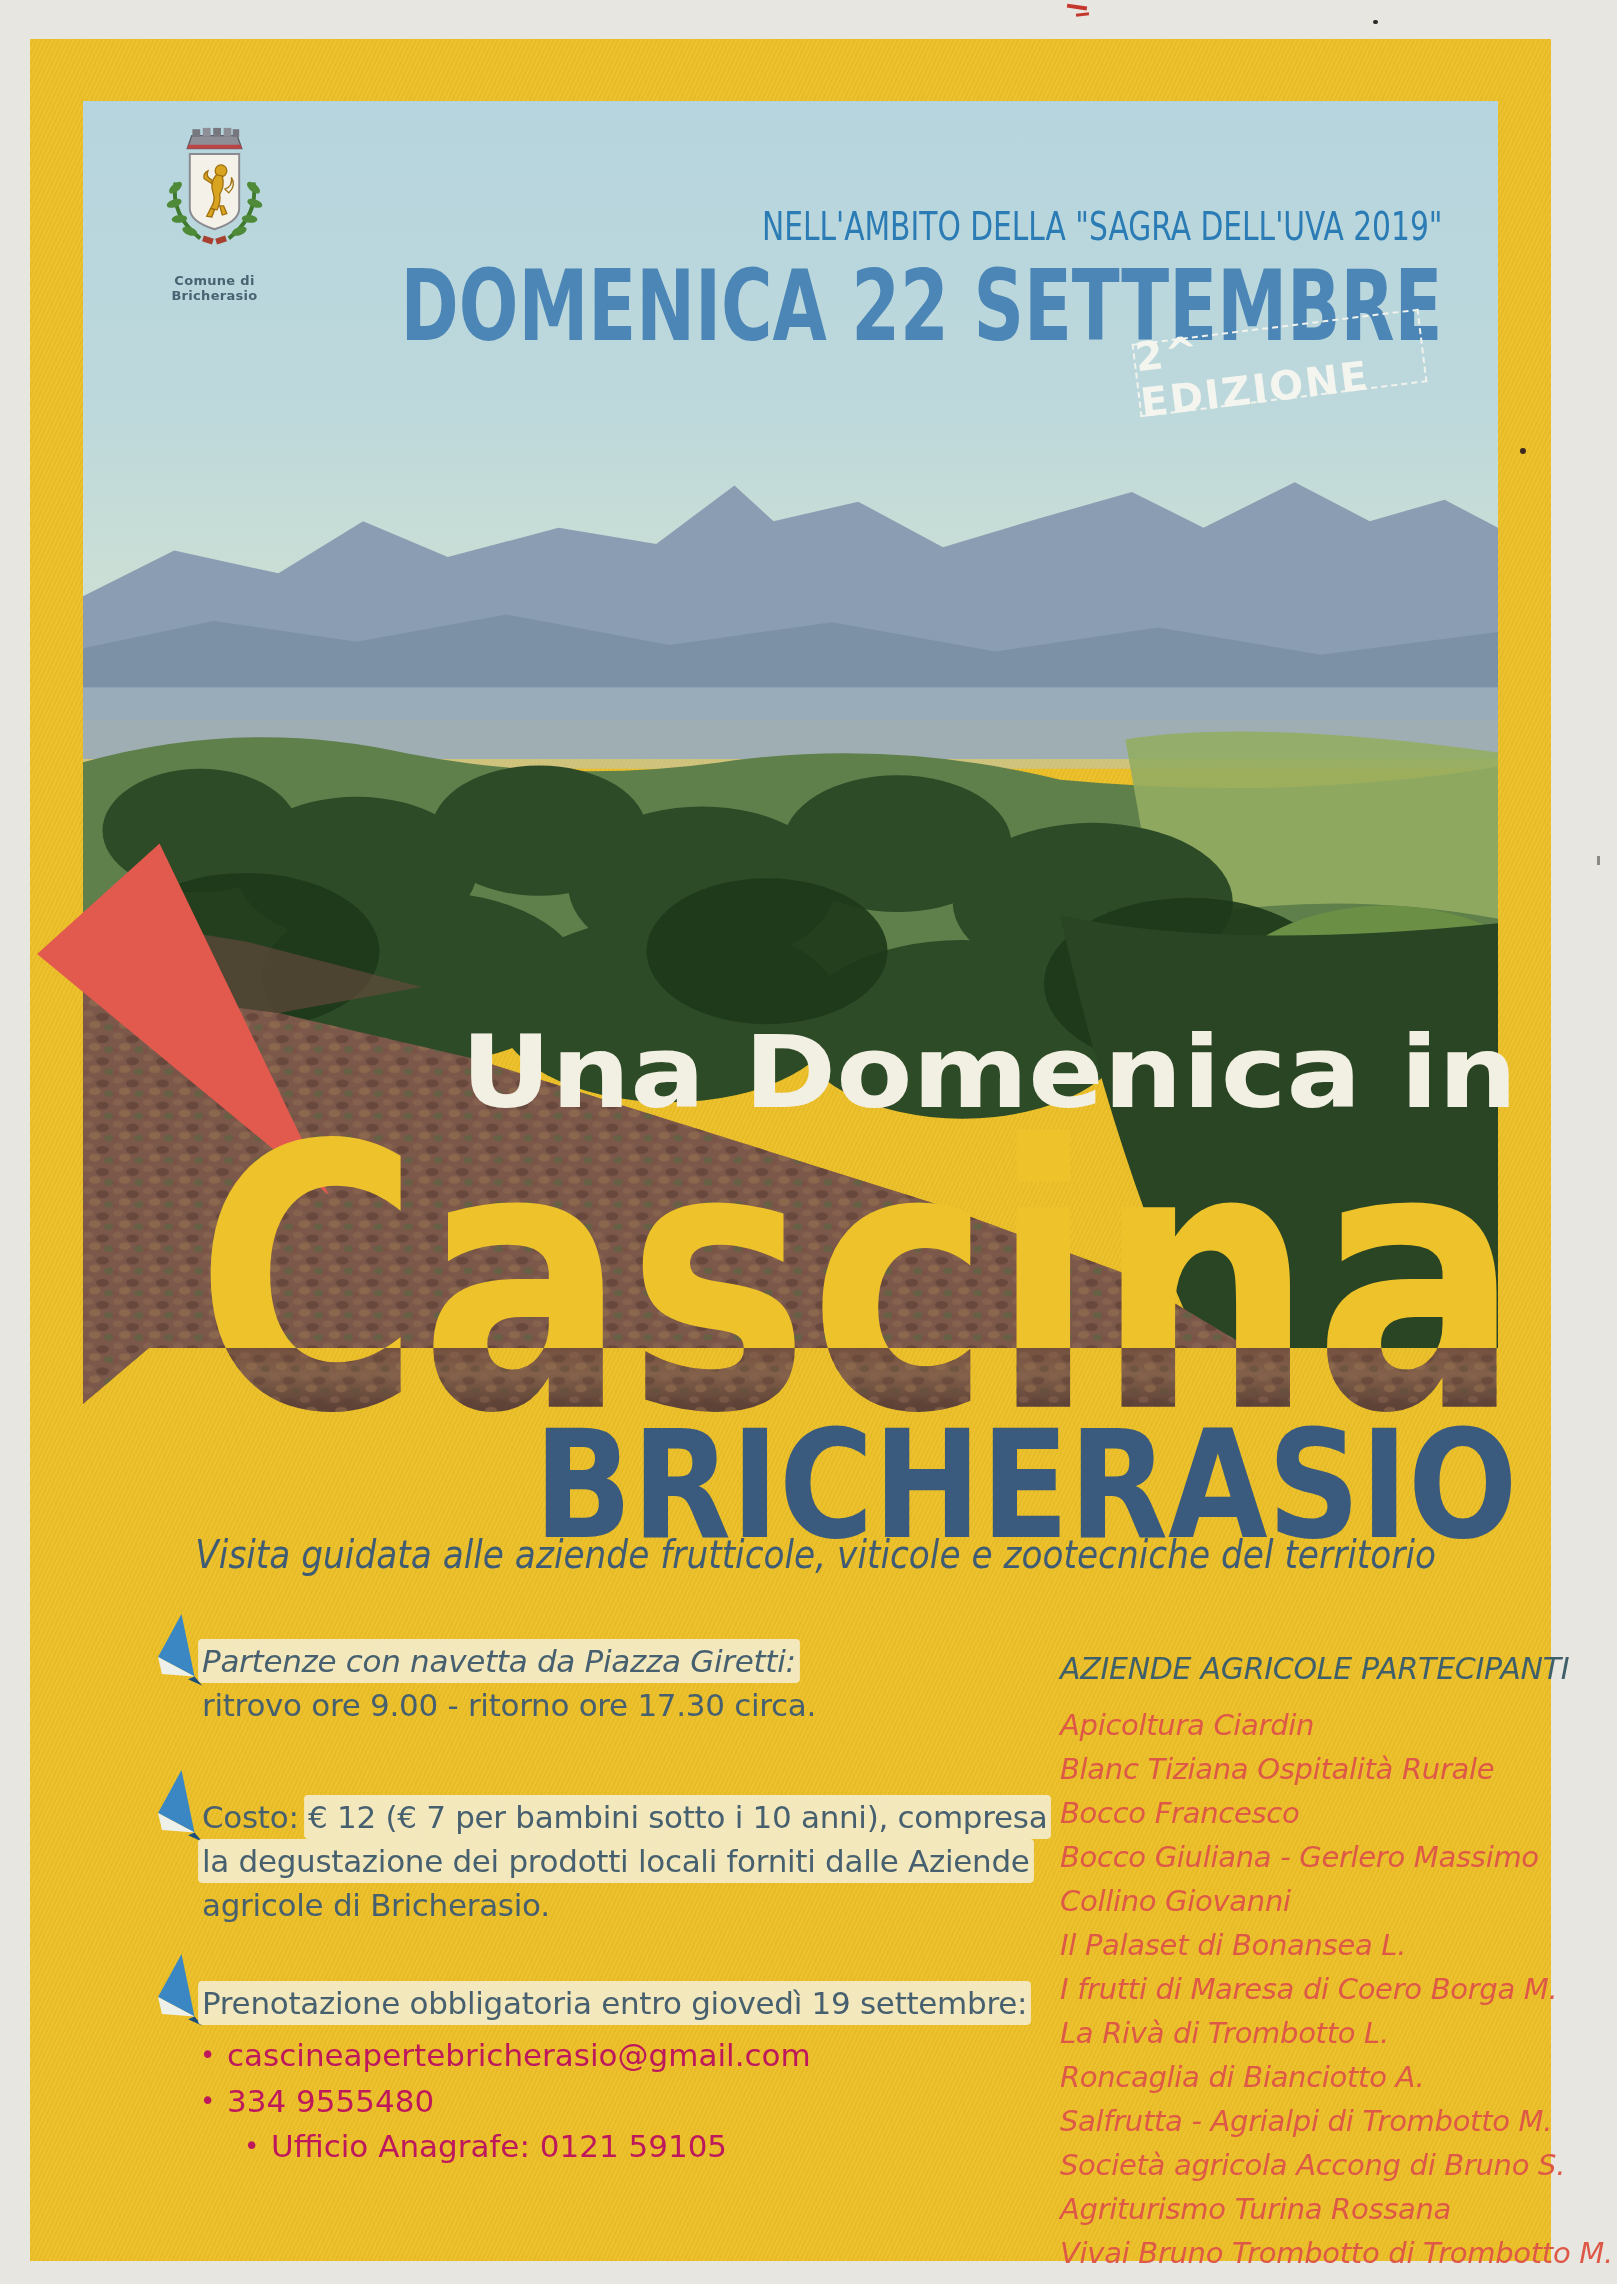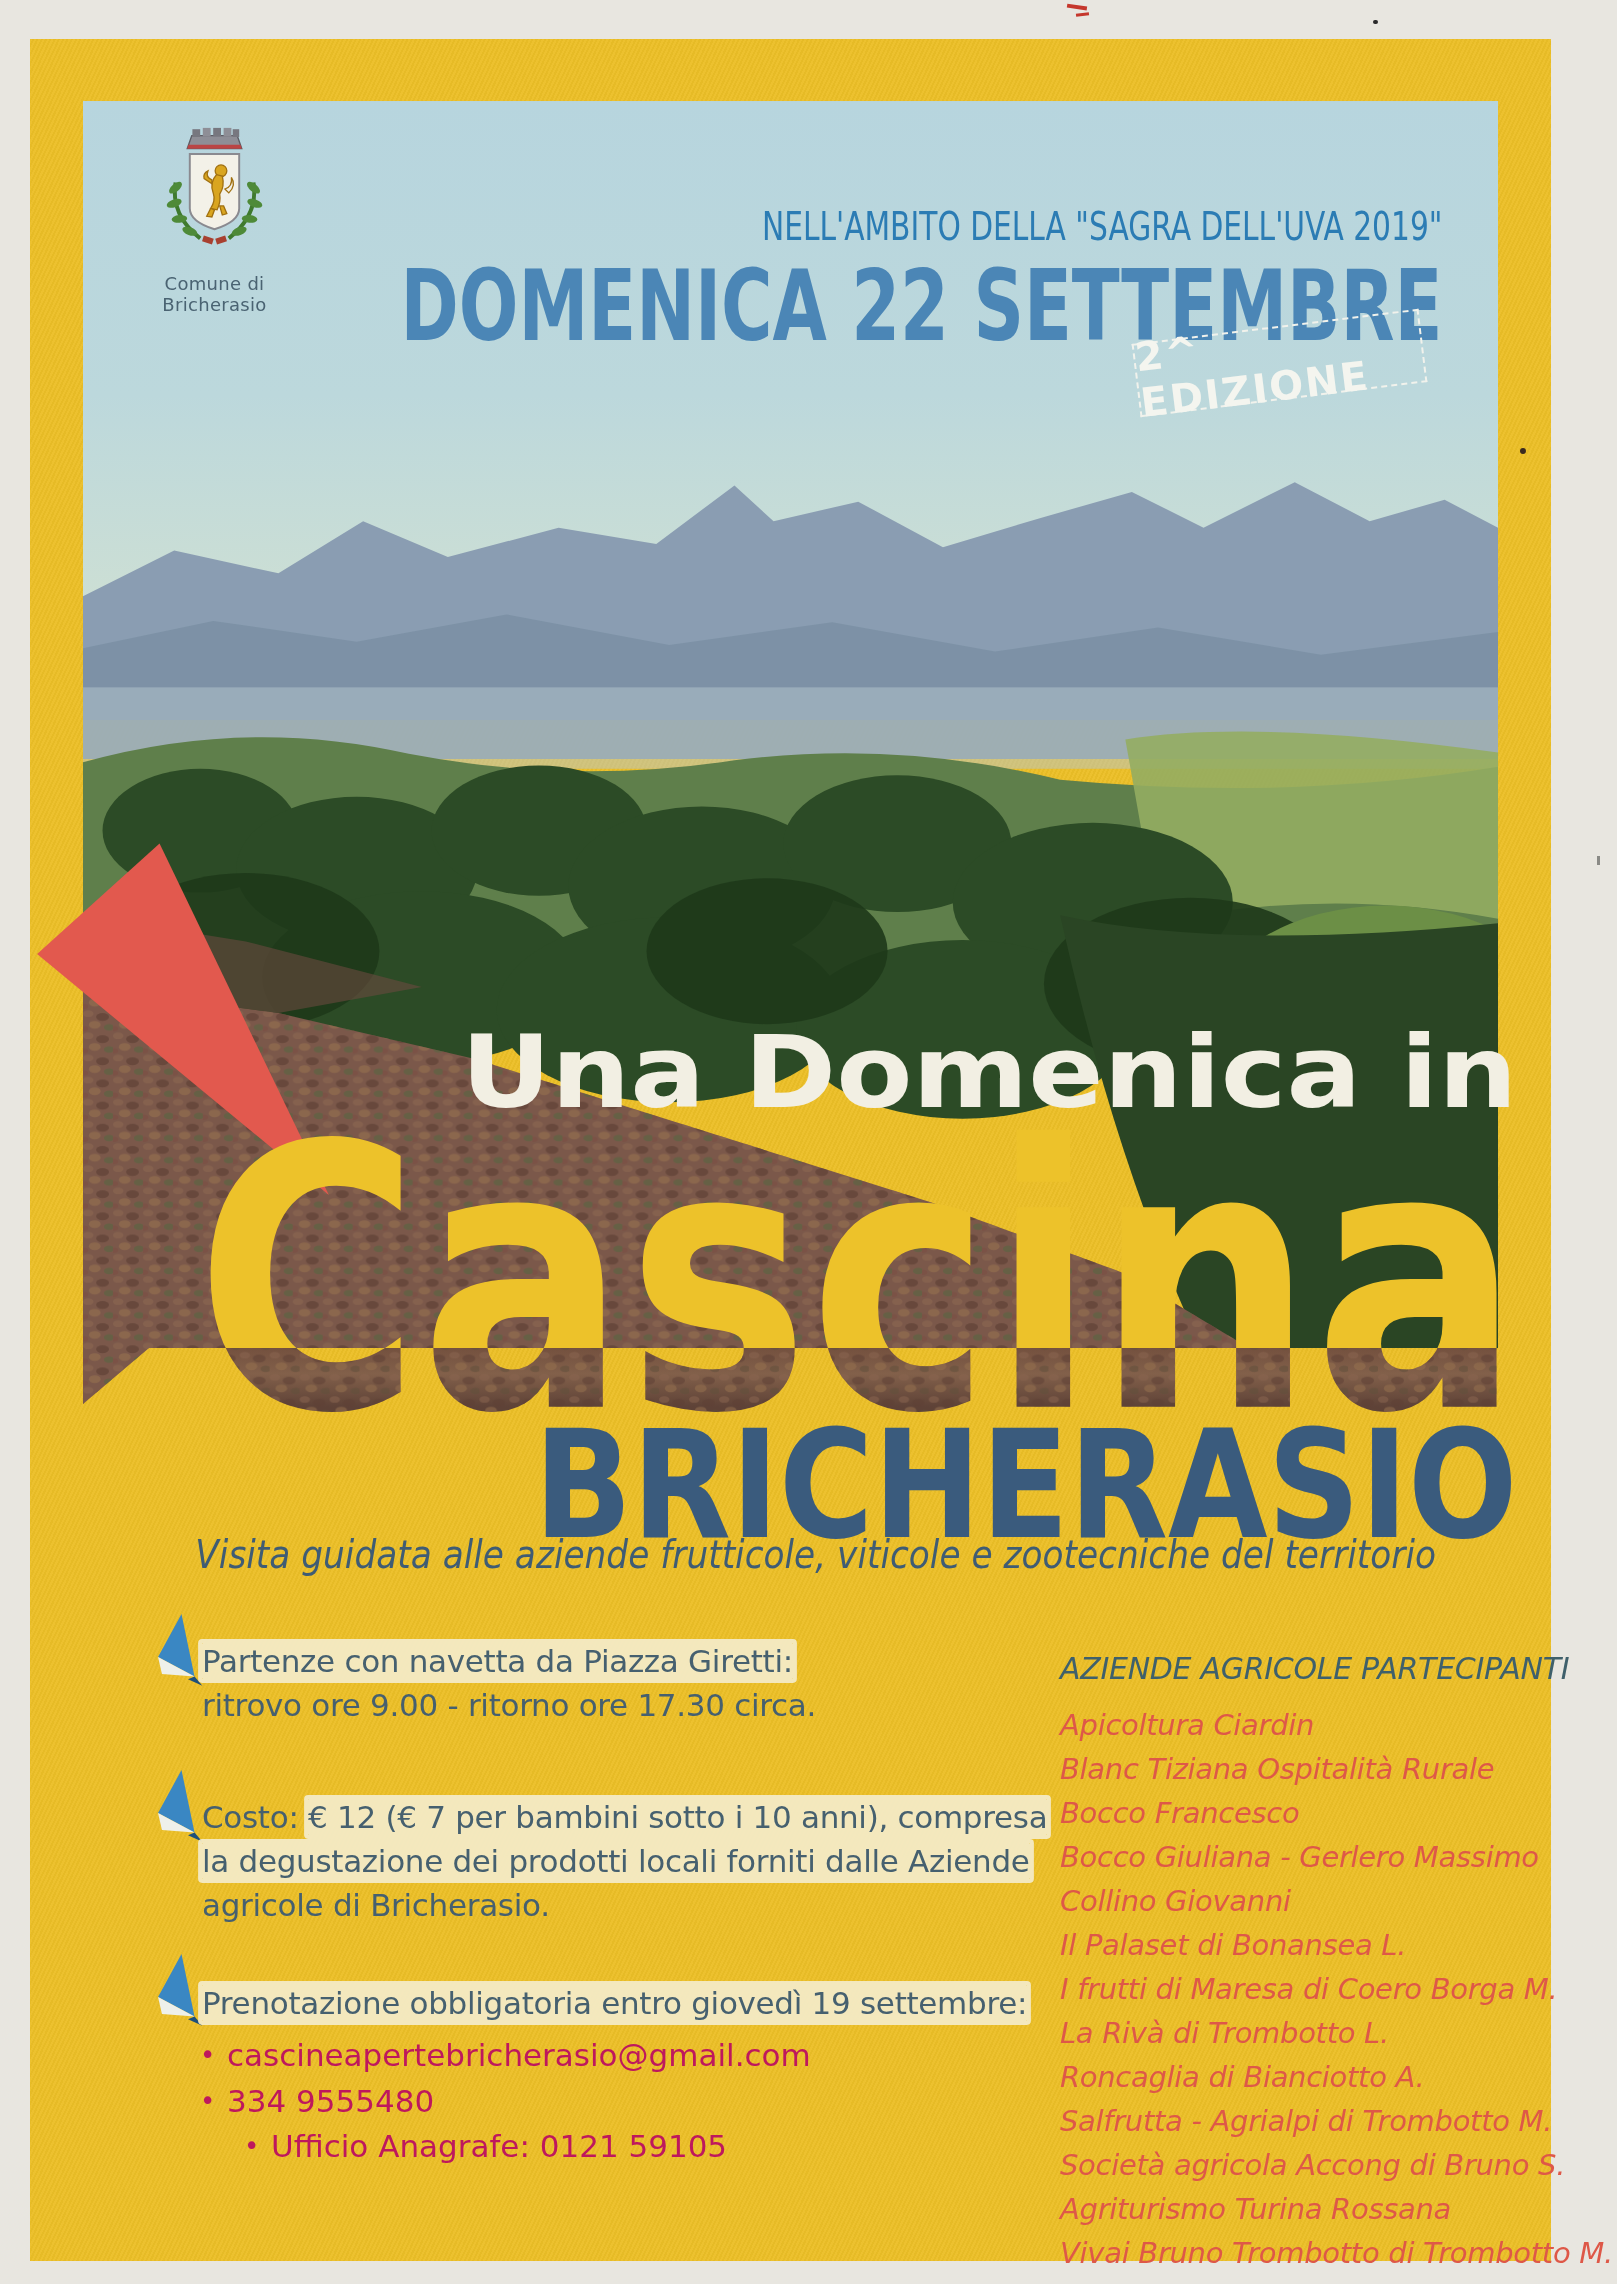--- a/index.html
+++ b/index.html
@@ -15,21 +15,21 @@
       clip-path:polygon(0 0,1415px 0,1415px 1247px,66px 1247px,0 1303px);z-index:1;}
   #photo-wrap svg{display:block;}
   
   #overlay{position:absolute;left:0;top:0;width:1617px;height:2284px;z-index:3;pointer-events:none;}
   
   #badge{position:absolute;left:1135px;top:326px;width:285px;height:70px;z-index:4;
       border:2px dashed #f1f2ec;color:#f4f5ef;display:flex;align-items:center;justify-content:center;
       font-size:40px;font-weight:bold;letter-spacing:2px;transform:rotate(-7deg);}
   
   #logo{position:absolute;left:130px;top:111px;width:169px;height:189px;z-index:4;text-align:center;}
-  #logo .caption{margin-top:3.9px;font-size:18px;font-weight:normal;color:#4a6372;letter-spacing:0.3px;}
+  #logo .caption{margin-top:3.9px;font-size:13px;font-weight:bold;color:#4a6372;letter-spacing:0.3px;}
   
   .info-line{position:absolute;left:202px;font-size:31px;color:#46606f;z-index:4;white-space:nowrap;
       letter-spacing:-0.3px;}
   .hl{background:rgba(244,236,202,.92);box-shadow:0 0 0 3.9px rgba(244,236,202,.92);border-radius:1.3px;}
   .bullet-icon{position:absolute;z-index:4;width:47px;height:73px;}
   .contact-line{position:absolute;left:200px;font-size:31px;color:#be185d;z-index:4;white-space:nowrap;text-align:right;}
   .contact-line .dot{margin-right:11.7px;font-size:26px;vertical-align:2px;}
   
   #participants{position:absolute;left:1060px;top:1603px;width:469px;z-index:4;margin-top:48px;}
   #participants .hdr{font-style:italic;font-size:30px;color:#3f606b;letter-spacing:-0.3px;margin-bottom:17px;white-space:nowrap;}
@@ -178,21 +178,21 @@
       </g>
     </svg>
     <div class="caption">Comune di Bricherasio</div>
   </div>
 
   <svg class="bullet-icon" style="left:158px;top:1614px;" viewBox="0 0 72 112">
     <polygon points="36,0 0,66 56,96" fill="#3a87c3"></polygon>
       <polygon points="0,66 56,96 6,92" fill="#eef0ea"></polygon>
       <polygon points="56,96 68,110 46,100" fill="#1d4f7a"></polygon>
   </svg>
-  <div class="info-line" style="top:1643px;">
+  <div class="info-line" style="top:1643px;font-style:italic;">
     <span class="hl">Partenze con navetta da Piazza Giretti:</span>
   </div>
   <div class="info-line" style="top:1687px;">ritrovo ore 9.00 - ritorno ore 17.30 circa.</div>
 
   <svg class="bullet-icon" style="left:158px;top:1770px;" viewBox="0 0 72 112">
     <polygon points="36,0 0,66 56,96" fill="#3a87c3"></polygon>
       <polygon points="0,66 56,96 6,92" fill="#eef0ea"></polygon>
       <polygon points="56,96 68,110 46,100" fill="#1d4f7a"></polygon>
   </svg>
   <div class="info-line" style="top:1799px;">

